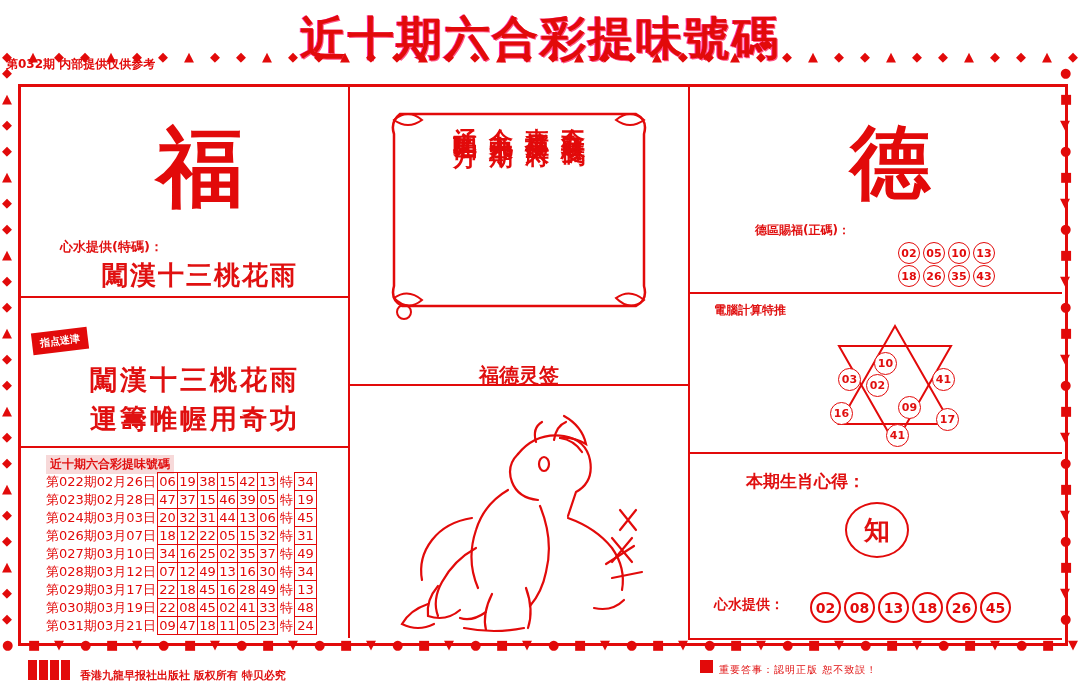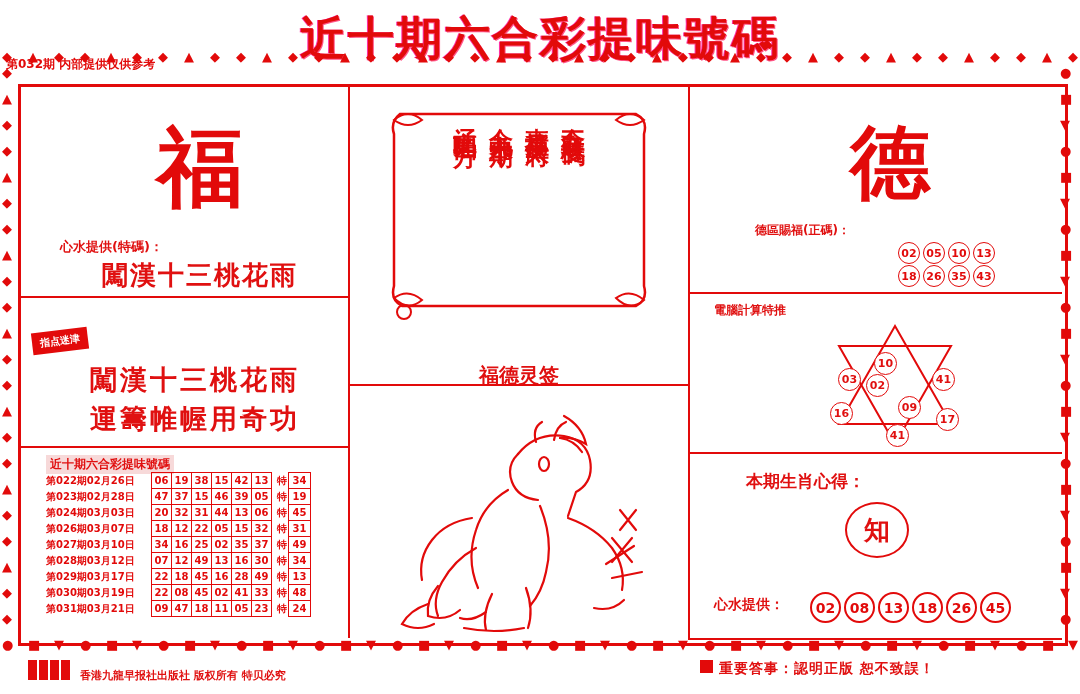--- a/index.html
+++ b/index.html
@@ -64,21 +64,21 @@
     font-size:27px;font-weight:bold;letter-spacing:3px;line-height:1.45;
   }
 
   
   .tbl-title{
     position:absolute;left:46px;top:455px;font-size:12px;font-weight:bold;
     background:#f7d9d9;padding:1px 4px;
   }
   table.draws{
     position:absolute;left:44px;top:472px;border-collapse:collapse;
-    font-size:10px;font-weight:bold;color:#e20a0a;
+    font-size:13px;font-weight:normal;color:#e20a0a;
   }
   table.draws td{
     border:1px solid #e20a0a;padding:0 1px;height:15px;text-align:center;
     white-space:nowrap;
   }
   table.draws td.lbl{text-align:left;padding-left:2px;width:104px;border:none;}
   table.draws td.num{width:17px;}
   table.draws td.sp{border:none;width:14px;text-align:right;}
   table.draws td.spn{width:19px;}
 
@@ -132,21 +132,21 @@
   }
   .xinshui-label{position:absolute;left:714px;top:596px;font-size:14px;font-weight:bold;}
 
   
   .footer-left{
     position:absolute;left:30px;top:668px;font-size:11px;font-weight:bold;
   }
   .footer-blocks{position:absolute;left:28px;top:660px;display:flex;gap:2px;}
   .fb{width:9px;height:20px;background:#e20a0a;}
   .footer-right{
-    position:absolute;left:700px;top:660px;font-size:14px;font-weight:bold;
+    position:absolute;left:700px;top:660px;font-size:10px;font-weight:normal;
     letter-spacing:1px;
   }
   .fr-box{display:inline-block;width:13px;height:13px;background:#e20a0a;margin-right:6px;}
 </style>
 </head>
 <body>
 
 <div class="sheet">
 
   <div class="title">近十期六合彩提味號碼</div>

